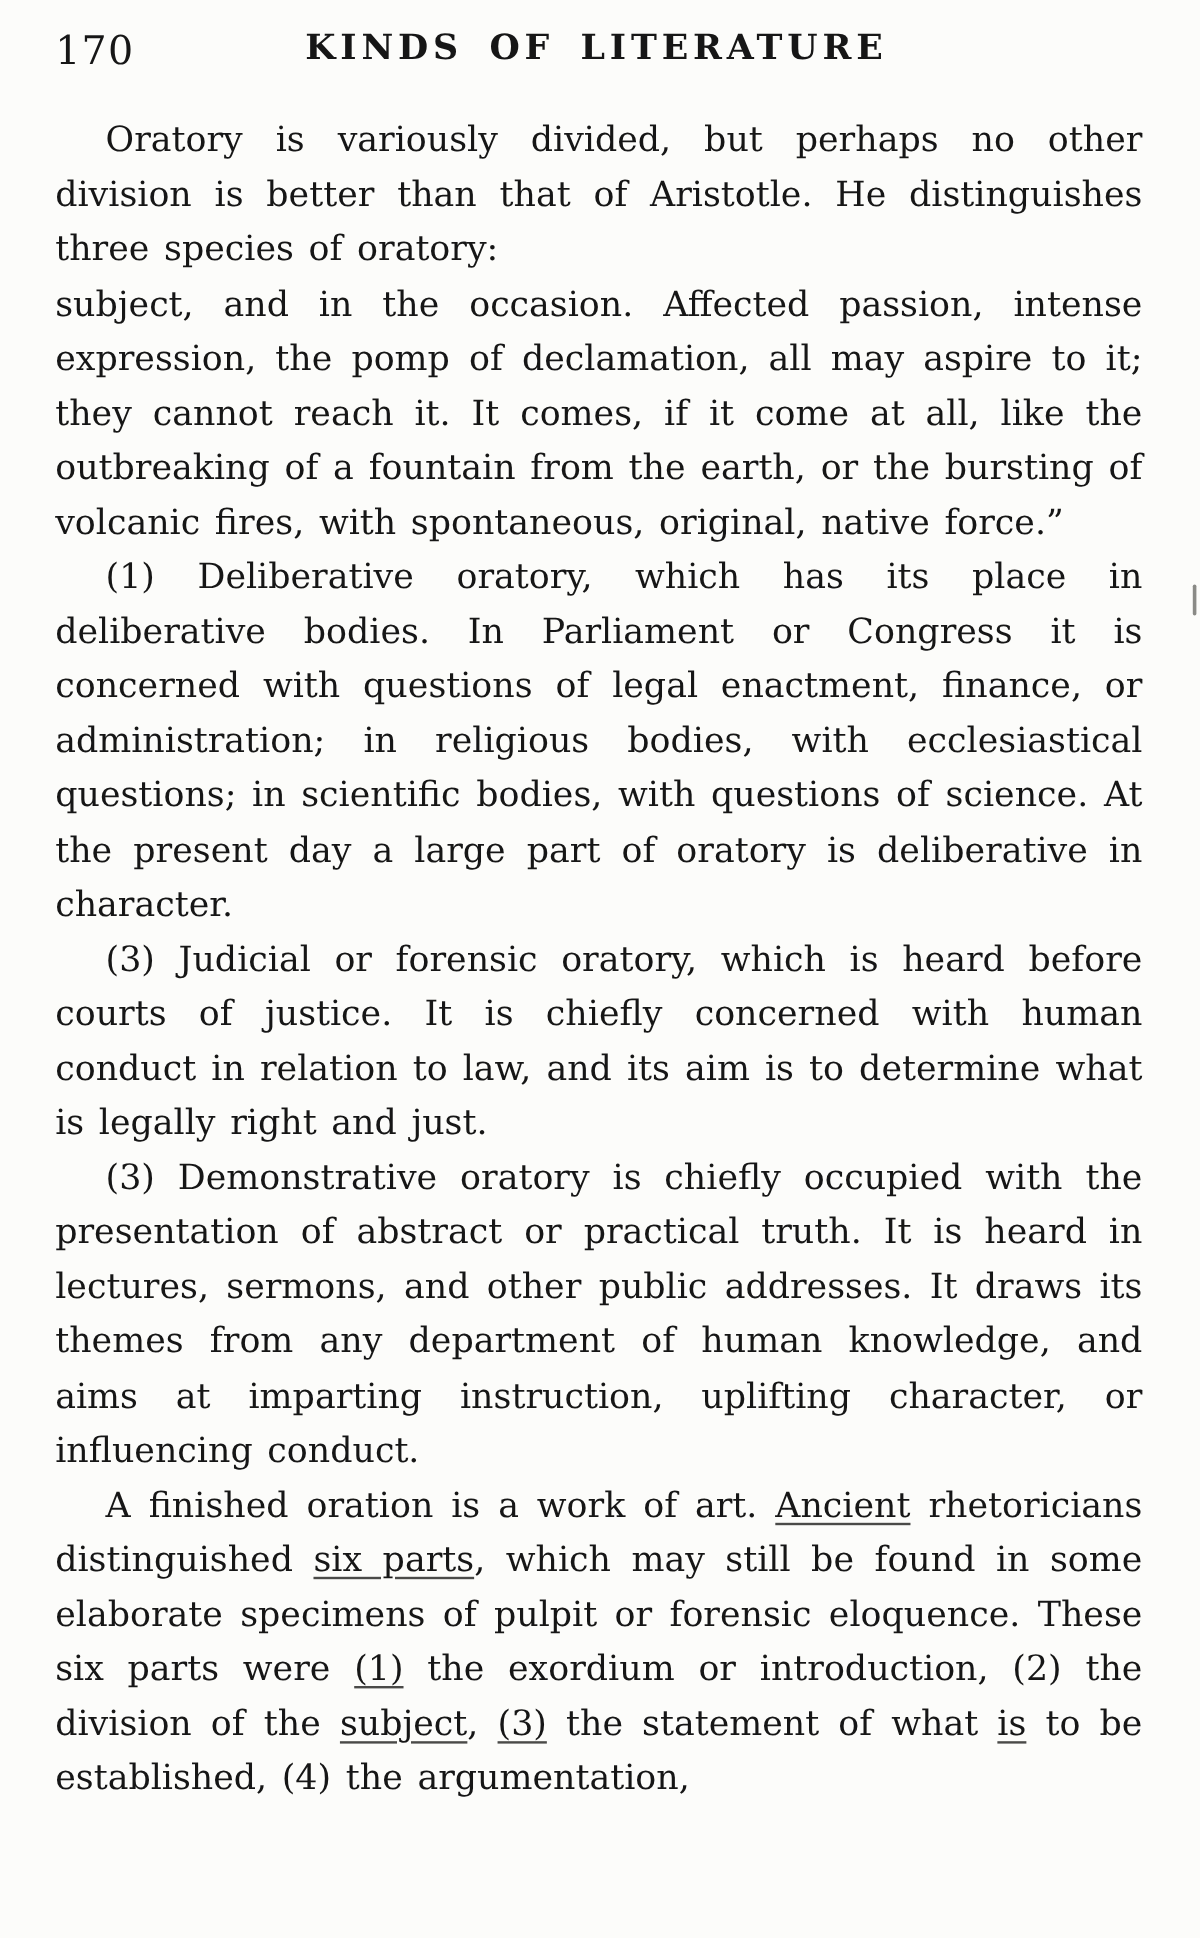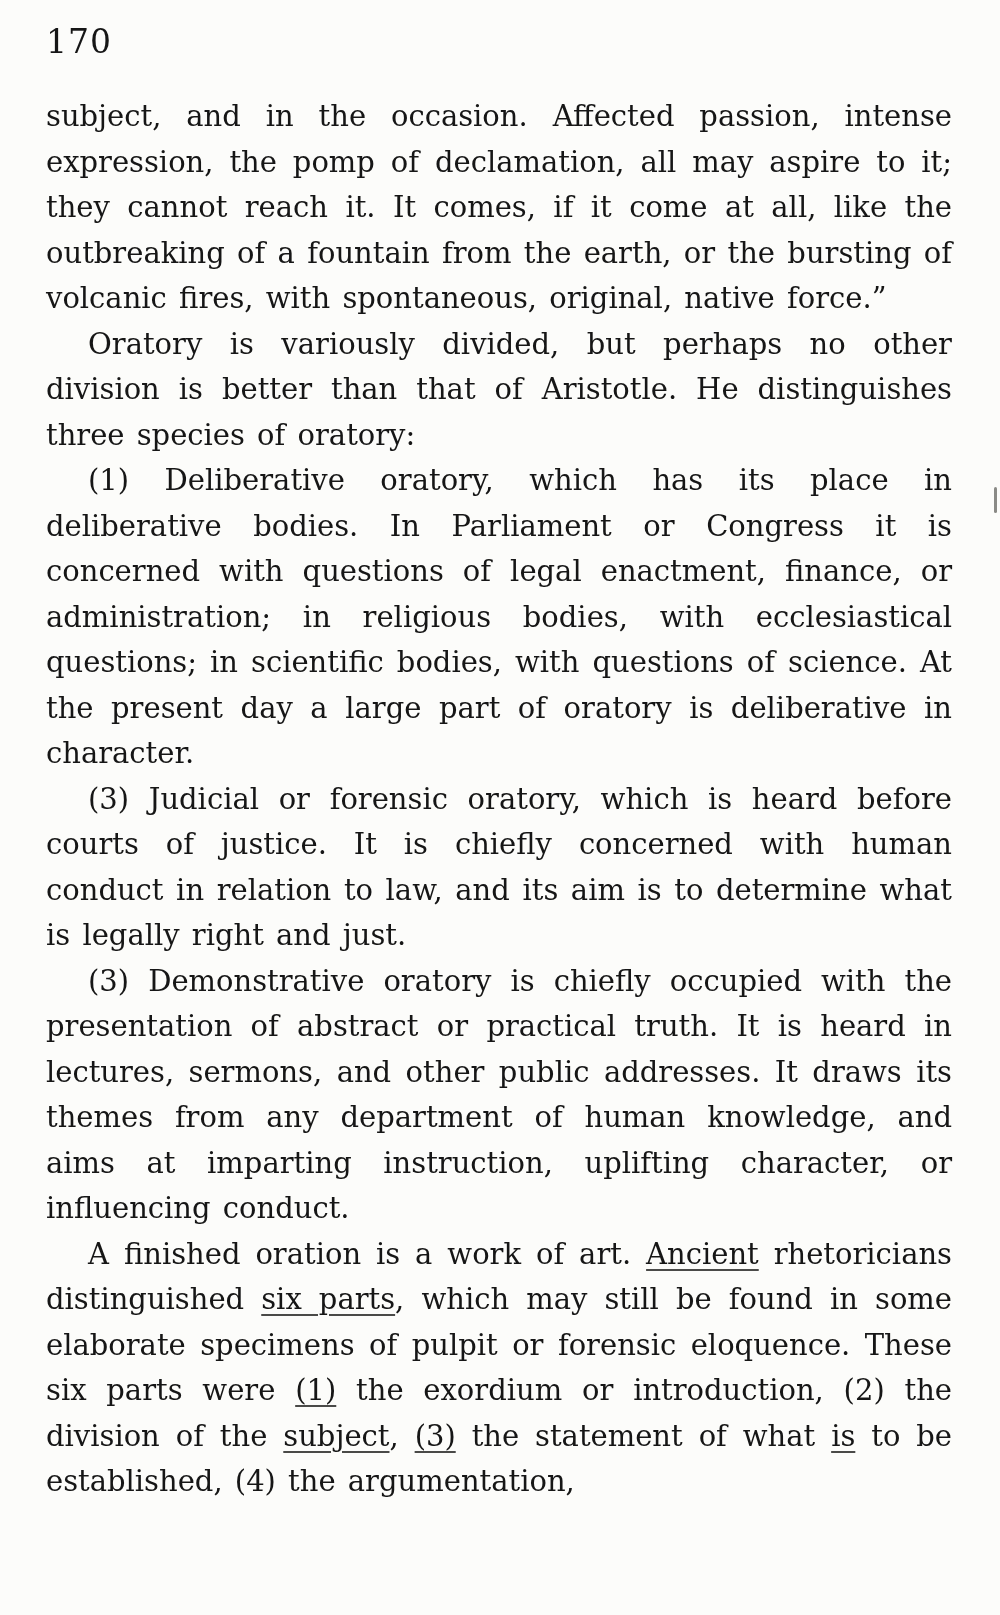--- a/index.html
+++ b/index.html
@@ -69,25 +69,26 @@
     border-radius: 2px;
   }
 </style>
 </head>
 <body>
 
 <div class="page">
 
   <div class="page-header">
     <span class="page-number">170</span>
+    <span class="running-title">KINDS OF LITERATURE</span>
   </div>
 
   <div class="page-body">
+      <p class="para indent"><span>Oratory is variously divided, but perhaps no other division is better than that of Aristotle.  He distinguishes three species of oratory:</span></p>
       <p class="para"><span>subject, and in the occasion.  Affected passion, intense expression, the pomp of declamation, all may aspire to it; they cannot reach it.  It comes, if it come at all, like the outbreaking of a fountain from the earth, or the bursting of volcanic fires, with spontaneous, original, native force.”</span></p>
-      <p class="para indent"><span>Oratory is variously divided, but perhaps no other division is better than that of Aristotle.  He distinguishes three species of oratory:</span></p>
       <p class="para indent"><span>(1) Deliberative oratory, which has its place in deliberative bodies.  In Parliament or Congress it is concerned with questions of legal enactment, finance, or administration; in religious bodies, with ecclesiastical questions; in scientific bodies, with questions of science.  At the present day a large part of oratory is deliberative in character.</span></p>
       <p class="para indent"><span>(3) Judicial or forensic oratory, which is heard before courts of justice.  It is chiefly concerned with human conduct in relation to law, and its aim is to determine what is legally right and just.</span></p>
       <p class="para indent"><span>(3) Demonstrative oratory is chiefly occupied with the presentation of abstract or practical truth.  It is heard in lectures, sermons, and other public addresses.  It draws its themes from any department of human knowledge, and aims at imparting instruction, uplifting character, or influencing conduct.</span></p>
       <p class="para indent"><span>A finished oration is a work of art.  </span><span class="pencil-underline">Ancient</span><span> rhetoricians distinguished </span><span class="pencil-underline">six parts</span><span>, which may still be found in some elaborate specimens of pulpit or forensic eloquence.  These six parts were </span><span class="pencil-underline">(1)</span><span> the exordium or introduction, (2) the division of the </span><span class="pencil-underline">subject</span><span>, </span><span class="pencil-underline">(3)</span><span> the statement of what </span><span class="pencil-underline">is</span><span> to be established, (4) the argumentation,</span></p>
     </div>
 
   <div class="stray-mark"></div>
 
 </div>
 

